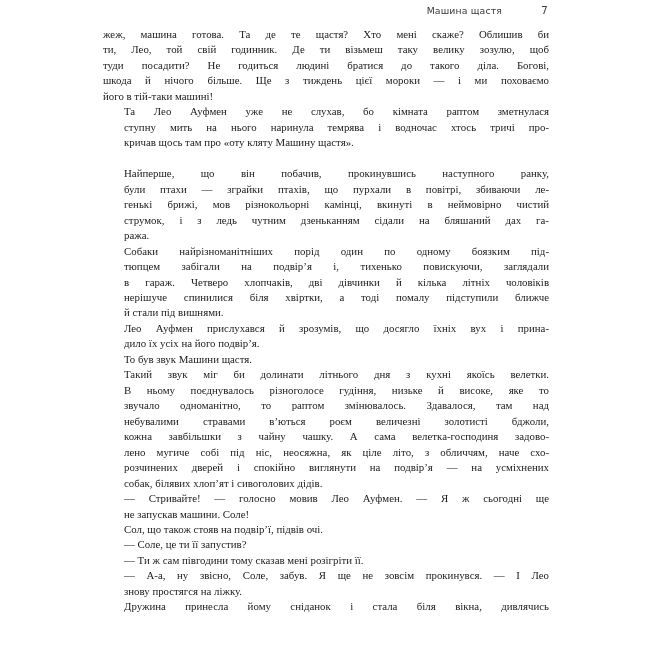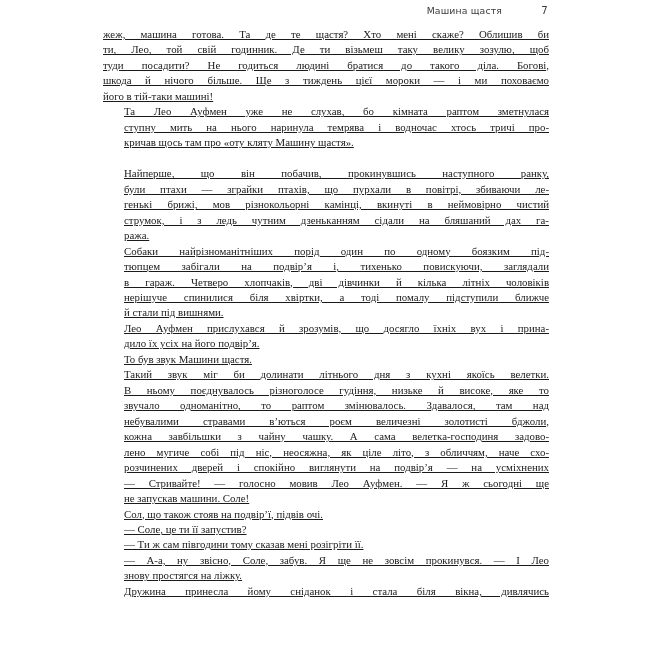--- a/index.html
+++ b/index.html
@@ -76,21 +76,20 @@
   .section-gap {
     height: 15.47px;
   }
 
   
   .ln {
     display: block;
     text-align: justify;
     text-align-last: justify;
     white-space: nowrap;
-    text-decoration: underline;
   }
   .ln.last {
     text-align-last: left;
     white-space: normal;
   }
   .ln.indent {
     text-indent: 21px;
   }
 </style>
 </head>
@@ -139,20 +138,21 @@
         <span class="ln last indent">То був звук Машини щастя.</span>
       </p>
       <p class="para">
         <span class="ln indent">Такий звук міг би долинати літнього дня з кухні якоїсь велетки.</span>
         <span class="ln">В ньому поєднувалось різноголосе гудіння, низьке й високе, яке то</span>
         <span class="ln">звучало одноманітно, то раптом змінювалось. Здавалося, там над</span>
         <span class="ln">небувалими стравами в’ються роєм величезні золотисті бджоли,</span>
         <span class="ln">кожна завбільшки з чайну чашку. А сама велетка-господиня задово-</span>
         <span class="ln">лено мугиче собі під ніс, неосяжна, як ціле літо, з обличчям, наче схо-</span>
         <span class="ln">розчинених дверей і спокійно виглянути на подвір’я — на усміхнених</span>
+        <span class="ln last">собак, білявих хлоп’ят і сивоголових дідів.</span>
       </p>
       <p class="para">
         <span class="ln indent">— Стривайте! — голосно мовив Лео Ауфмен. — Я ж сьогодні ще</span>
         <span class="ln last">не запускав машини. Соле!</span>
       </p>
       <p class="para">
         <span class="ln last indent">Сол, що також стояв на подвір’ї, підвів очі.</span>
       </p>
       <p class="para">
         <span class="ln last indent">— Соле, це ти її запустив?</span>

